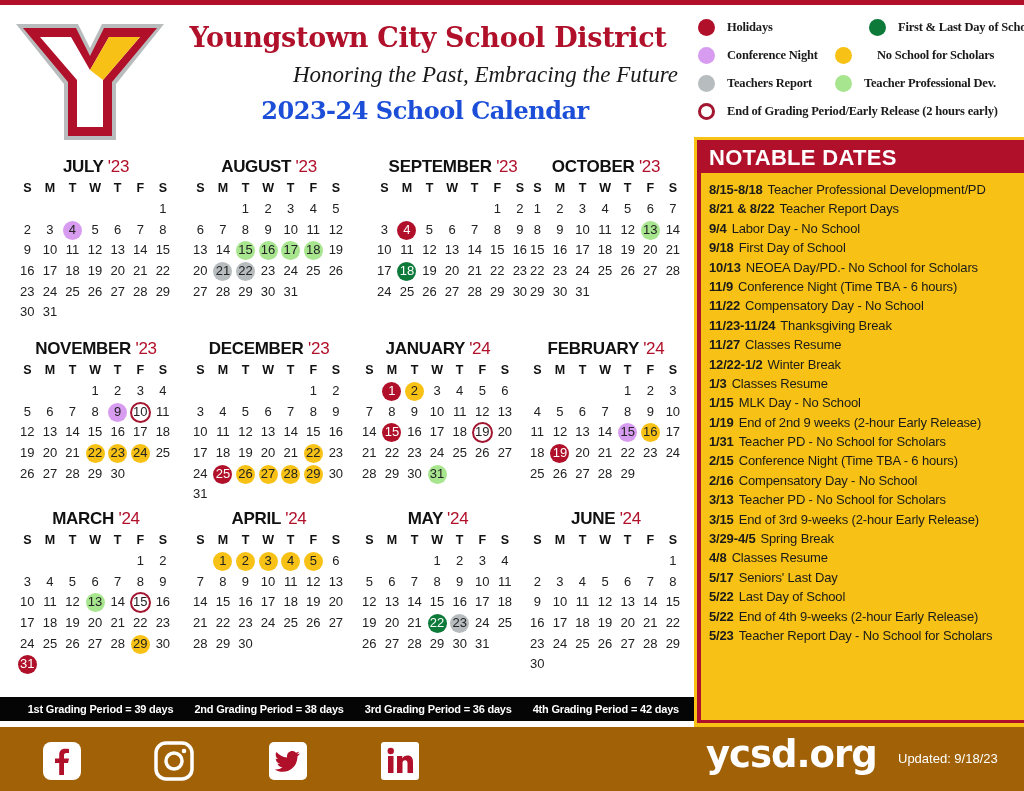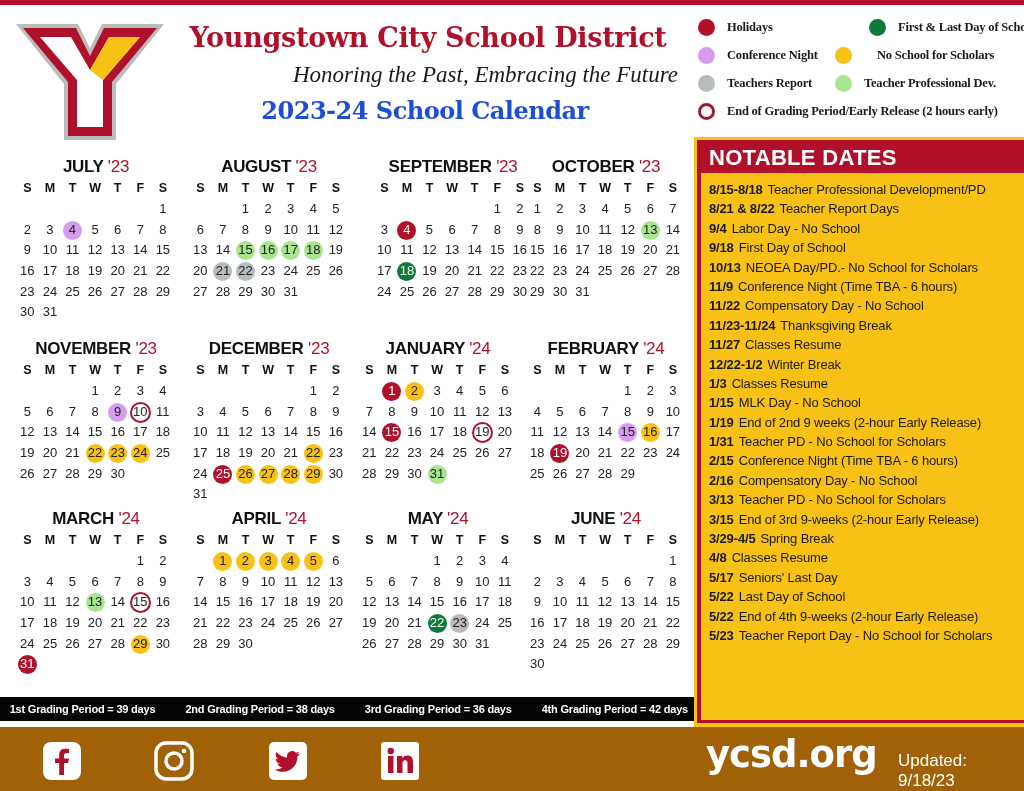--- a/index.html
+++ b/index.html
@@ -36,37 +36,37 @@
   .mark.holiday { background: #b0102a; }
   .mark.holiday + span.n, .day.white-text span.n { color: #fff; }
   .mark.conference { background: #d79cf0; }
   .mark.firstlast { background: #0d7a3a; }
   .mark.noschool { background: #f7c215; }
   .mark.teacherreport { background: #b7bcbe; }
   .mark.pd { background: #a8e58f; }
   .mark.ring { background: transparent; border: 2px solid #a31630; width: 21px; height: 21px; margin-left: -10.5px; margin-top: -10.5px; }
 
   
-  .grading-bar { position: absolute; left: 0; top: 697px; width: 696px; height: 24px; background: #050505; display: flex; justify-content: flex-end; align-items: center; padding-right: 8px; gap: 13px; }
+  .grading-bar { position: absolute; left: 0; top: 697px; width: 696px; height: 24px; background: #050505; display: flex; justify-content: flex-end; align-items: center; padding-right: 17px; gap: 4px; }
   .grading-item { color: #fff; font-family: "Liberation Sans", sans-serif; font-weight: bold; font-size: 11px; margin-left: 17px; white-space: nowrap; letter-spacing: -0.2px; }
 
   
   .notable { position: absolute; left: 694px; top: 137px; width: 330px; height: 590px; background: #f7c215; }
   .notable-inner { position: absolute; left: 3px; top: 3px; right: 0; bottom: 4px; background: #b0102a; }
   .notable-header { position: absolute; left: 12px; top: 5px; color: #fff; font-family: "Liberation Sans", sans-serif; font-weight: bold; font-size: 22px; letter-spacing: 0.3px; }
   .notable-body { position: absolute; left: 4px; top: 33px; right: 0; bottom: 3px; background: #f7c215; padding: 7px 0 0 8px; }
   .note { font-family: "Liberation Sans", sans-serif; font-size: 13px; height: 19.4px; line-height: 19.4px; color: #1a1a1a; white-space: nowrap; letter-spacing: -0.15px; }
   .note .d { font-weight: bold; margin-right: 5px; }
 
   
   .footer-line { position: absolute; left: 0; top: 721px; width: 694px; height: 6px; background: #fff; }
   .footer { position: absolute; left: 0; top: 727px; width: 1024px; height: 64px; background: #a16207; }
   .social { position: absolute; top: 14px; width: 40px; height: 40px; }
   .site { position: absolute; left: 706px; top: 6px; color: #fff; font-family: "DejaVu Sans", sans-serif; font-weight: bold; font-size: 37px; letter-spacing: -1px; }
-  .updated { position: absolute; left: 898px; top: 24px; color: #fff; font-family: "Liberation Sans", sans-serif; font-size: 17px; }
+  .updated { position: absolute; left: 898px; top: 24px; color: #fff; font-family: "Liberation Sans", sans-serif; font-size: 13px; }
 </style>
 </head>
 <body>
 
 <div class="top-bar"></div>
 
 <svg class="logo" viewBox="0 0 152 124">
   <polygon points="2,6 64,6 76,30 88,6 150,6 102,66 102,122 50,122 50,66" fill="#b9bcbd"></polygon>
   <polygon points="9,10 62,10 76,38 90,10 143,10 98,64 98,118 54,118 54,64" fill="#b0102a"></polygon>
   <polygon points="26,19 57,19 76,52 95,19 126,19 89,62 89,109 63,109 63,62" fill="#ffffff"></polygon>

